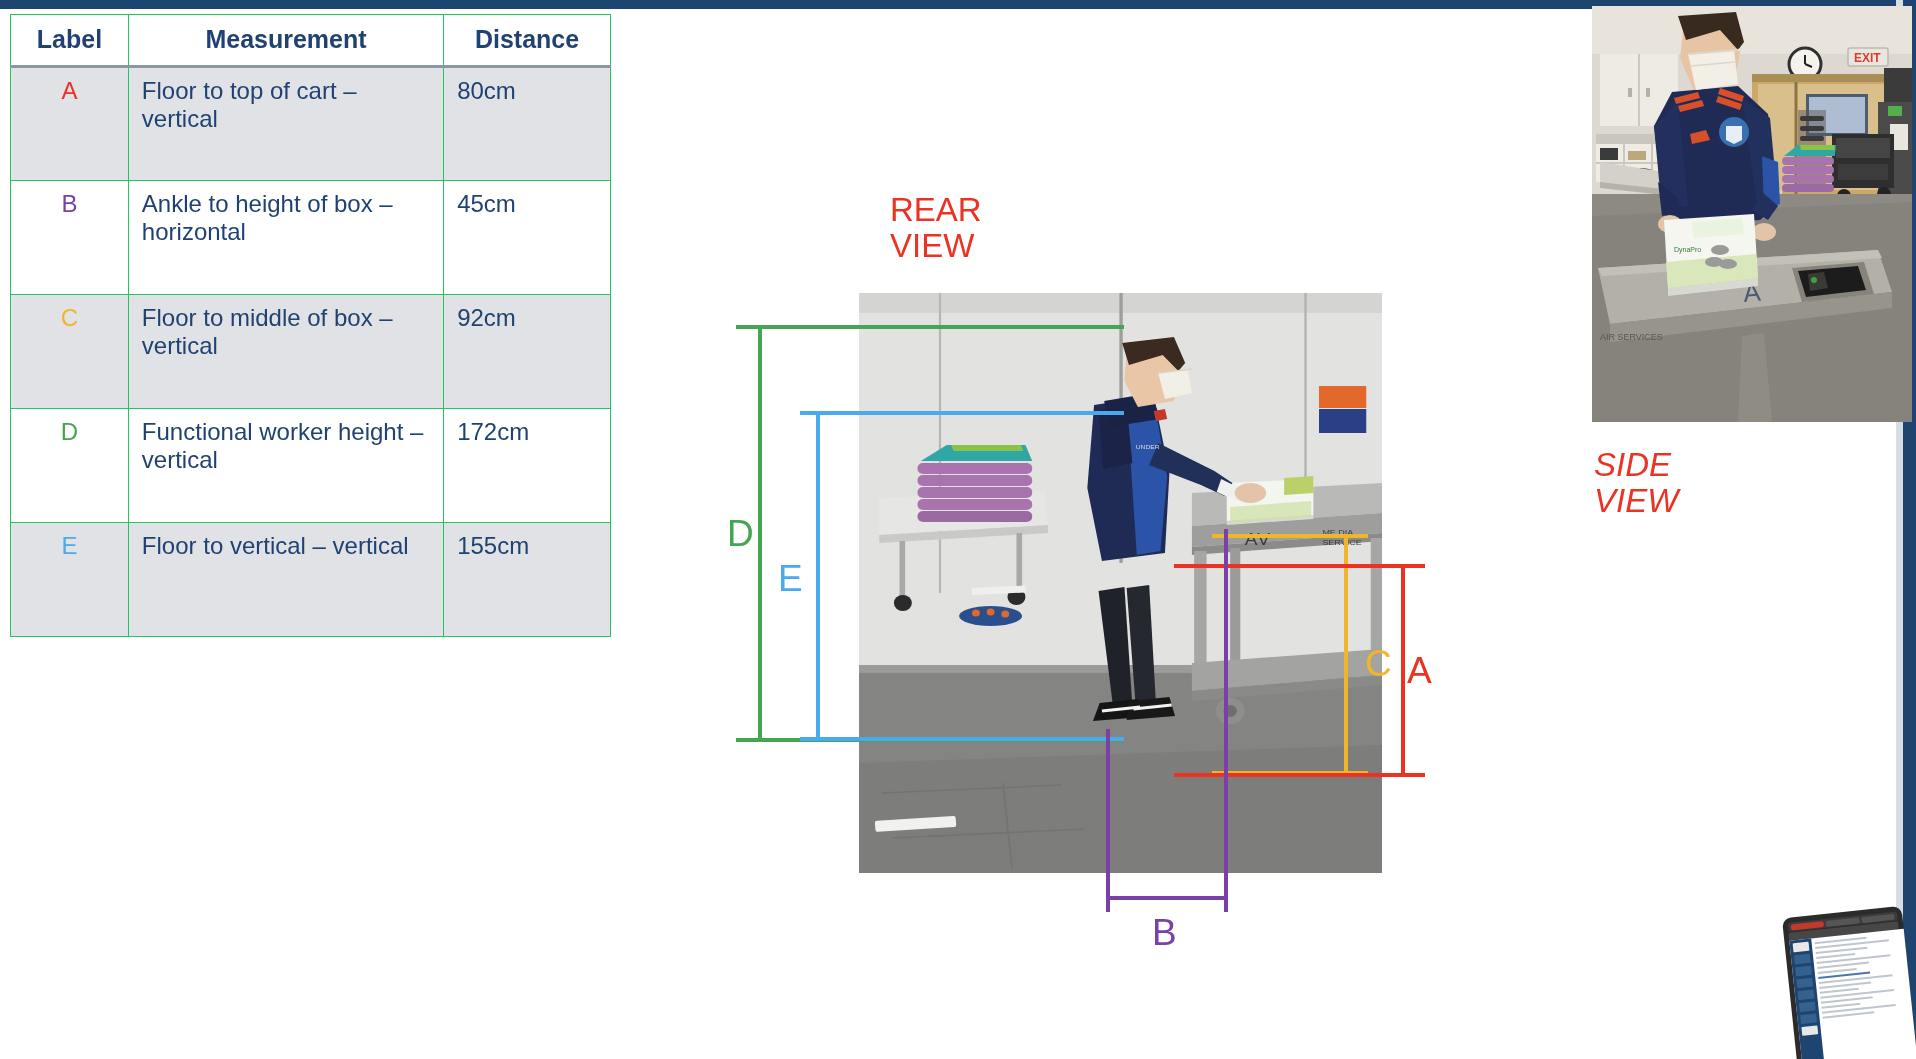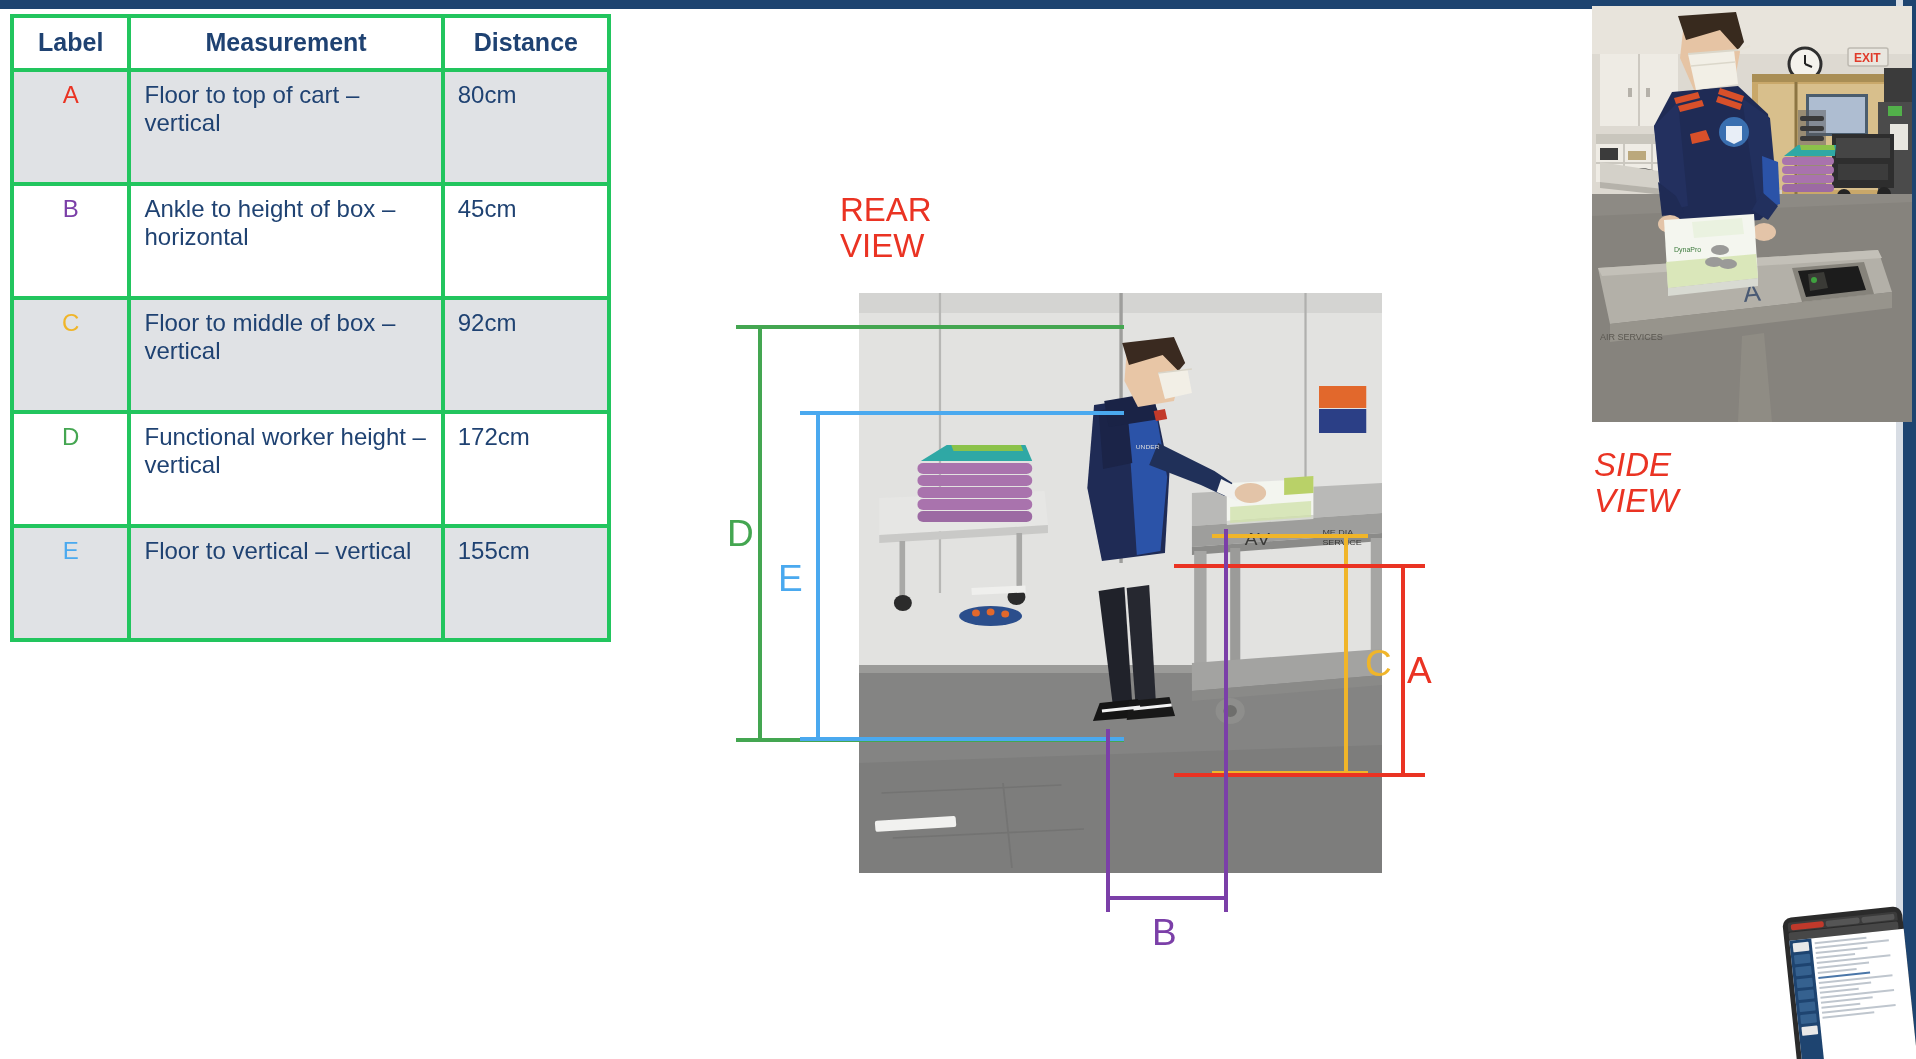--- a/index.html
+++ b/index.html
@@ -30,21 +30,21 @@
   }
 
   
   #meas-table {
     position: absolute; left: 10px; top: 14px;
     width: 601px;
     border-collapse: collapse;
     border: 1px solid #8a97a6;
   }
   #meas-table th, #meas-table td {
-    border: 4px solid #22c55e;
+    border: 1px solid #22c55e;
     vertical-align: top;
     padding: 9px 13px 9px 13px;
     color: #1f4272;
     font-size: 24px;
     line-height: 1.18;
   }
   #meas-table thead th {
     background: #ffffff;
     font-weight: bold;
     font-size: 25px;
@@ -67,21 +67,21 @@
   td.col-dist { width: 167px; }
   tbody tr { height: 90px; }
   tbody tr.tall { height: 114px; }
   .view-caption {
     position: absolute;
     color: #ea3323;
     font-size: 33px;
     line-height: 1.08;
     white-space: pre-line;
   }
-  #rear-caption { left: 840px; top: 192px; }
+  #rear-caption { left: 890px; top: 192px; }
   #side-caption { left: 1594px; top: 447px; font-size: 33px; font-style: italic; }
 
   
   #rear-photo {
     position: absolute; left: 859px; top: 293px;
     width: 523px; height: 580px;
     overflow: hidden;
     background: #d9d9d7;
   }
   

